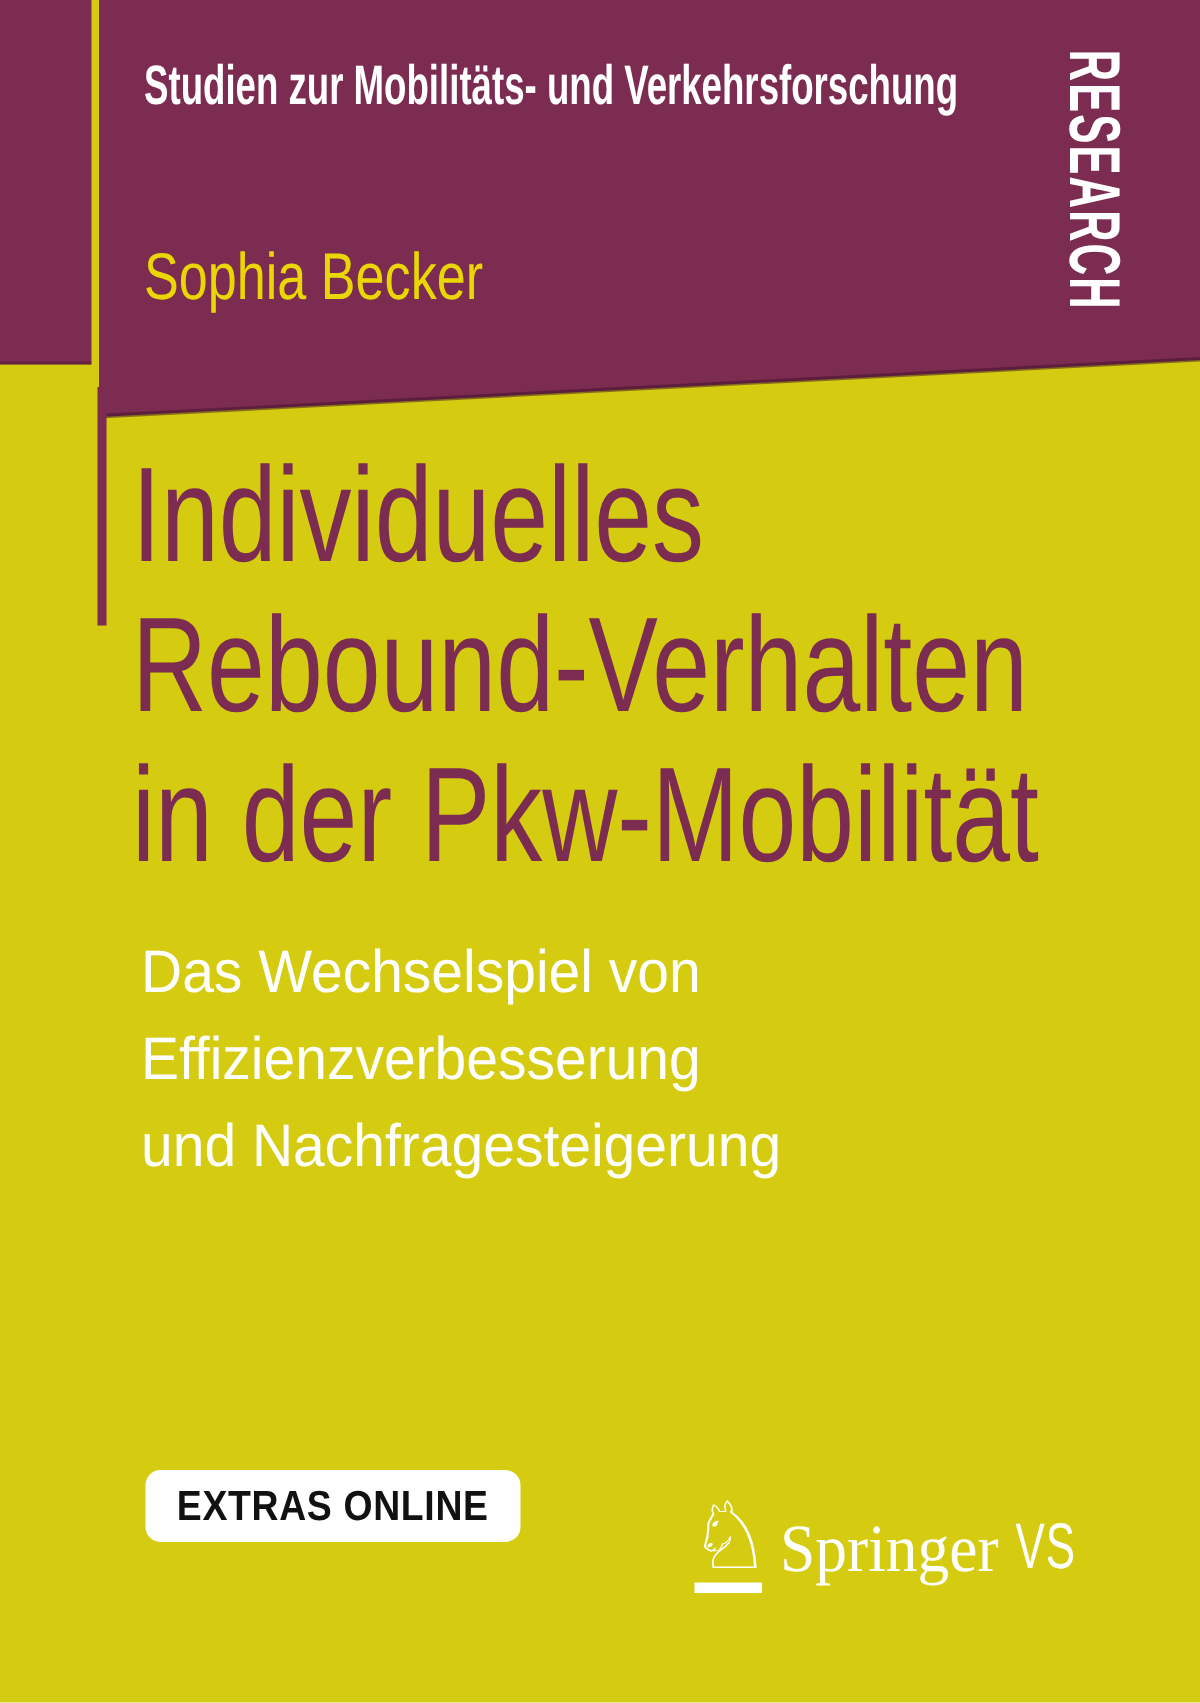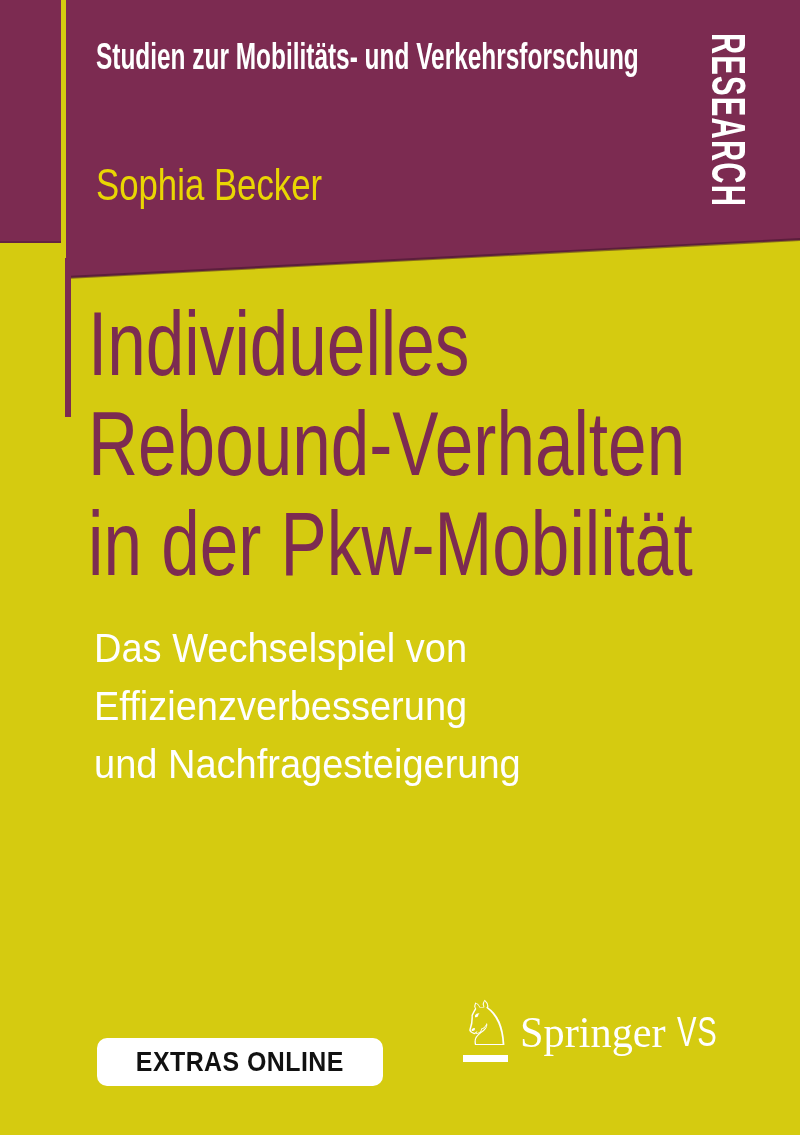--- a/index.html
+++ b/index.html
@@ -63,21 +63,21 @@
     color:var(--maroon);font-size:90px;line-height:100px;
     white-space:nowrap;transform-origin:0 0;transform:scaleX(0.77);
   }
   .subtitle{
     position:absolute;left:94px;top:619px;
     color:var(--white);font-size:40px;line-height:58px;
     white-space:nowrap;transform-origin:0 0;transform:scaleX(0.95);
   }
   
   .extras-badge{
-    position:absolute;left:97px;top:1038px;width:286px;height:48px;
+    position:absolute;left:97px;top:980px;width:250px;height:48px;
     background:var(--white);border-radius:10px;
     display:flex;align-items:center;justify-content:center;
   }
   .extras-badge span{
     color:var(--badge_text);font-weight:bold;font-size:28px;line-height:1;
     white-space:nowrap;transform:scaleX(0.89);letter-spacing:.5px;
   }
   
   .horse{
     position:absolute;left:459px;top:996px;width:52px;height:56px;

